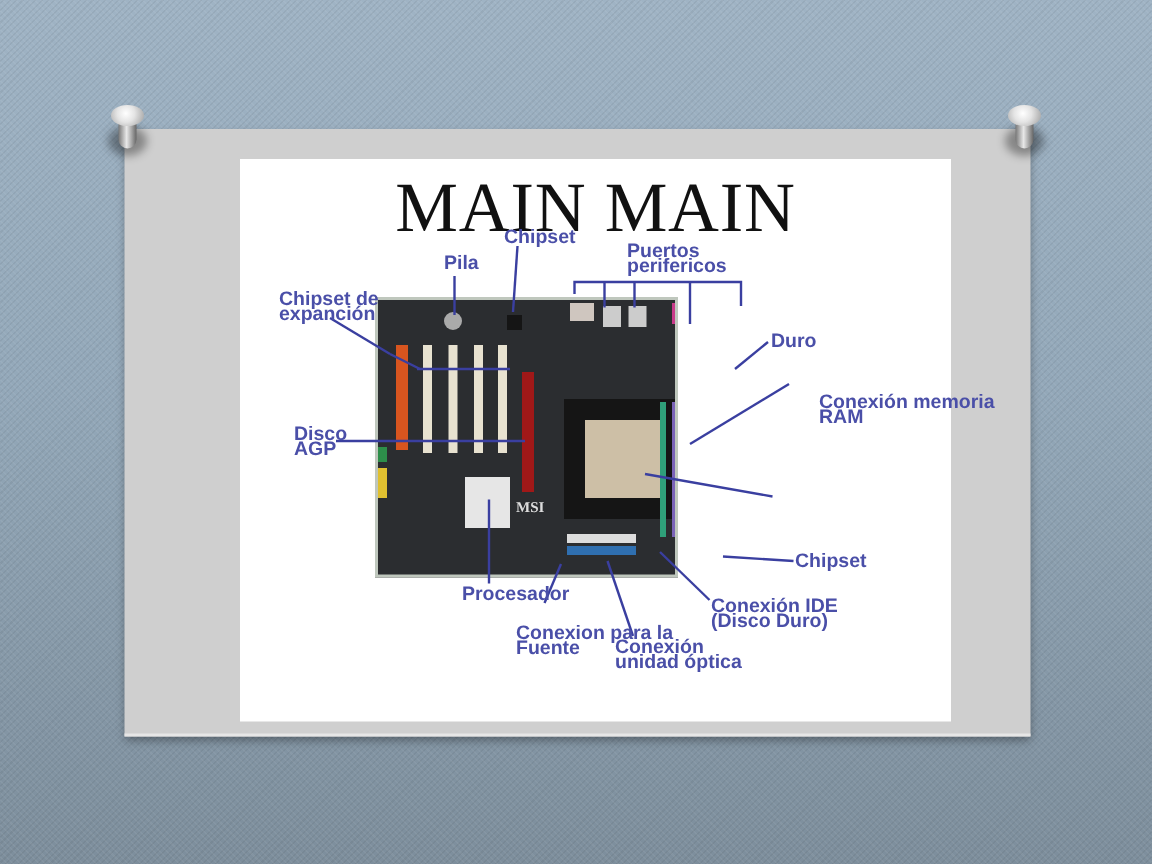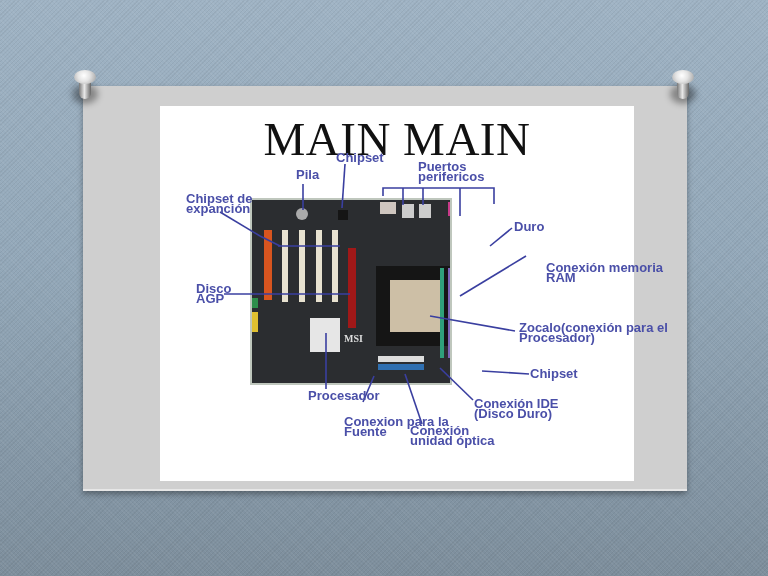--- a/index.html
+++ b/index.html
@@ -113,22 +113,20 @@
   <div class="lbl" style="left:176px;top:47px;">Chipset</div>
   <div class="lbl" style="left:258px;top:56px;">Puertos
 perifericos</div>
   <div class="lbl" style="left:26px;top:88px;">Chipset de
 expanción</div>
   <div class="lbl" style="left:354px;top:116px;">Duro</div>
   <div class="lbl" style="left:386px;top:145px;margin-top:12px;">Conexión memoria
 RAM</div>
   <div class="lbl" style="left:36px;top:178px;">Disco
 AGP</div>
-  <div class="lbl" style="left:359px;top:217px;">Zocalo(conexión para el
-Procesador)</div>
   <div class="lbl" style="left:370px;top:263px;">Chipset</div>
   <div class="lbl" style="left:148px;top:285px;">Procesador</div>
   <div class="lbl" style="left:184px;top:311px;">Conexion para la
 Fuente</div>
   <div class="lbl" style="left:314px;top:293px;">Conexión IDE
 (Disco Duro)</div>
   <div class="lbl" style="left:250px;top:320px;">Conexión
 unidad óptica</div>
 </div>
 

